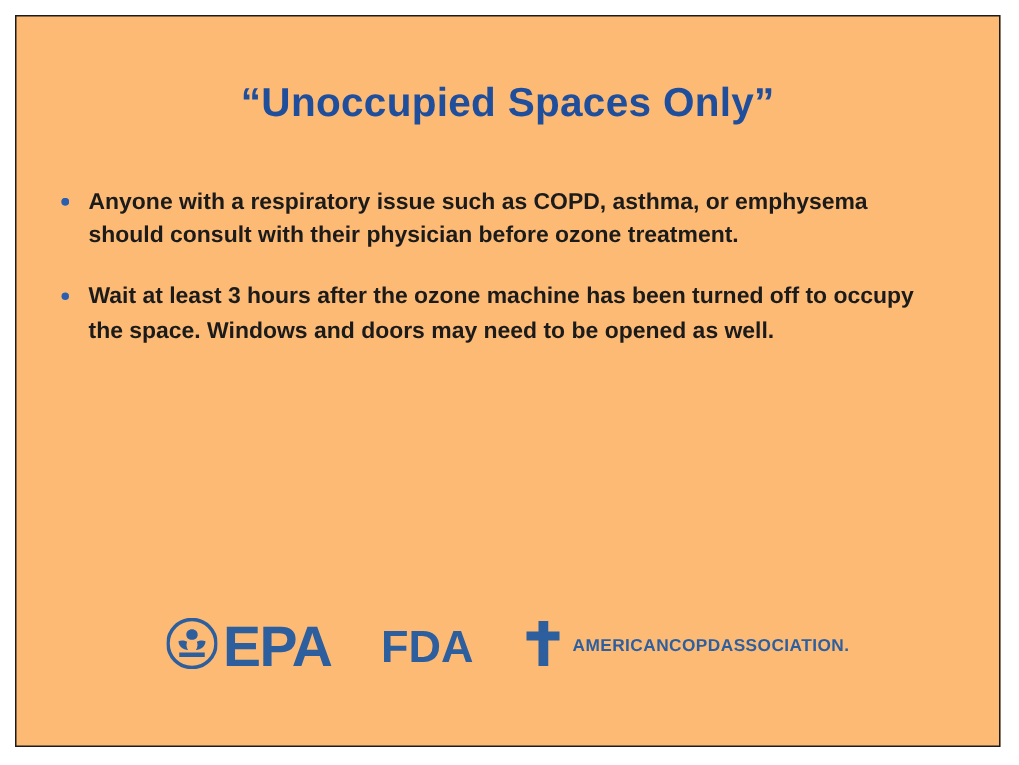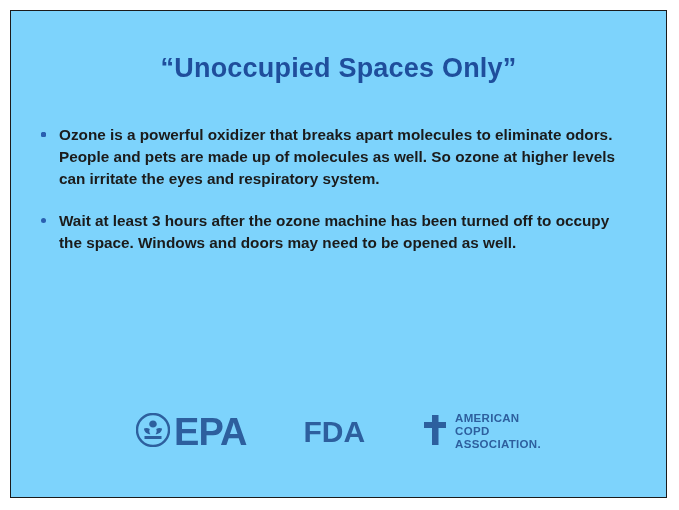--- a/index.html
+++ b/index.html
@@ -14,21 +14,21 @@
     overflow: hidden;
   }
   .slide {
     position: absolute;
     left: 10px;
     top: 10px;
     width: 657px;
     height: 488px;
     border: 1px solid #1b1b1b;
     box-sizing: border-box;
-    background: #7dd3fc;
+    background: #fdba74;
   }
   .title {
     text-align: center;
     color: #1f4e9c;
     font-size: 27px;
     font-weight: bold;
     letter-spacing: 0.2px;
     margin-top: 42px;
   }
   .bullets {
@@ -55,21 +55,21 @@
     background: #2a5fb0;
   }
   .logos {
     position: absolute;
     left: 0;
     right: 0;
     bottom: 46px;
     display: flex;
     justify-content: center;
     align-items: center;
-    gap: 57px;
+    gap: 33px;
   }
   .logo {
     display: flex;
     align-items: center;
     color: #2d5f9e;
   }
   .epa-word {
     font-size: 38px;
     font-weight: bold;
     letter-spacing: -1px;
@@ -80,21 +80,21 @@
   .fda-word {
     font-size: 30px;
     font-weight: bold;
     letter-spacing: 0px;
     color: #2d5f9e;
     line-height: 1;
     font-style: normal;
   }
   .ala-text {
     display: flex;
-    flex-direction: column;
+    flex-direction: row;
     line-height: 1.12;
     margin-left: 7px;
   }
   .ala-text span {
     font-size: 11.5px;
     font-weight: bold;
     letter-spacing: 0.3px;
     color: #2d5f9e;
   }
 </style>
@@ -104,24 +104,21 @@
 <div class="slide">
 
   <div class="title">“Unoccupied Spaces Only”</div>
 
   <ul class="bullets">
     <li>
       <span class="dot"></span>
     </li>
     <li>
       <span class="dot"></span>
-    </li>
-    <li>
-      <span class="dot"></span>
-      <span>Ozone is a powerful oxidizer that breaks apart molecules to eliminate odors. People and pets are made up of molecules as well. So ozone at higher levels can irritate the eyes and respiratory system.</span>
+      <span>Anyone with a respiratory issue such as COPD, asthma, or emphysema  should consult with their physician before ozone treatment.</span>
     </li>
     <li>
       <span class="dot"></span>
       <span>Wait at least 3 hours after the ozone machine has been turned off to occupy the space. Windows and doors may need to be opened as well.</span>
     </li>
   </ul>
 
   <div class="logos">
 
     <div class="logo">

